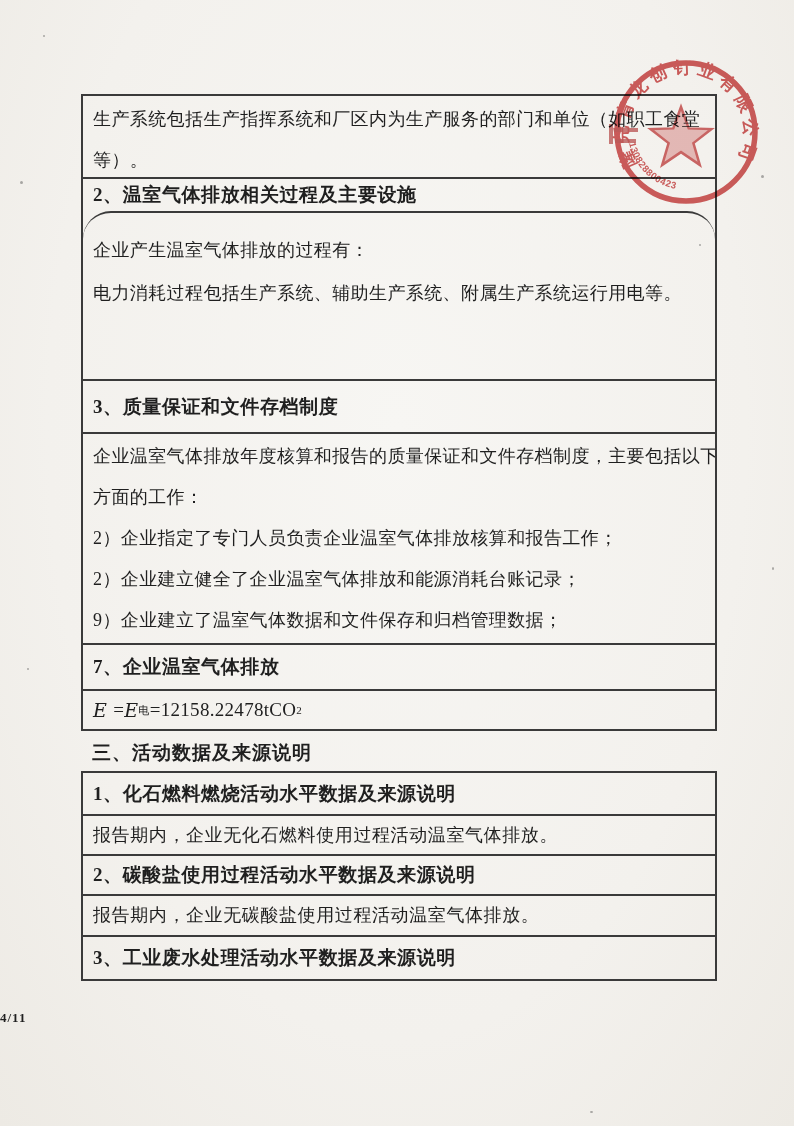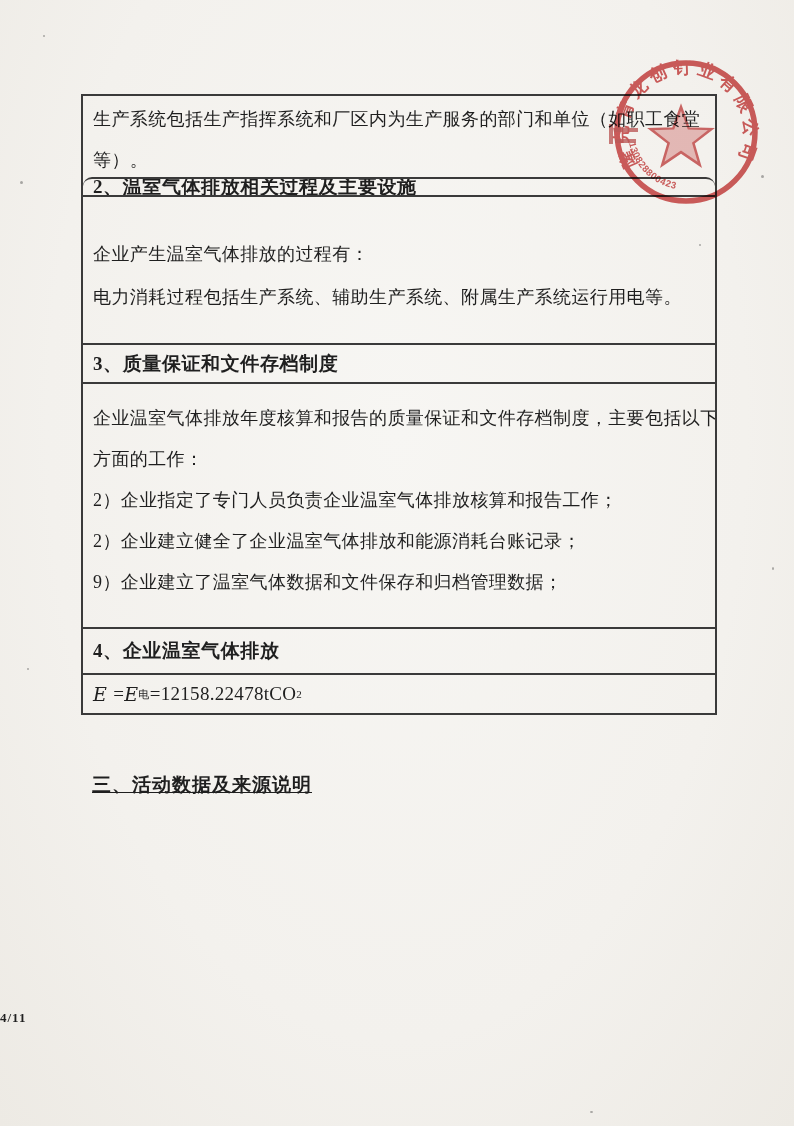--- a/index.html
+++ b/index.html
@@ -19,22 +19,22 @@
   }
   .row { box-sizing:border-box; padding:0 10px; overflow:hidden; }
   .row + .row { border-top:2px solid #3a3a3a; }
   .row p { margin:0; white-space:nowrap; }
   .body-row { font-size:18px; line-height:41px; letter-spacing:0.4px; }
   .header-row {
     display:flex; align-items:center;
     font-weight:700; font-size:19px; letter-spacing:0.6px;
   }
   .free-heading {
-    position:absolute; left:92px; top:772px;
-    font-weight:700; font-size:19px; letter-spacing:1px;text-decoration:underline;
+    position:absolute; left:92px; top:740px;
+    font-weight:700; font-size:19px; letter-spacing:1px;
   }
   .formula-row {
     display:flex; align-items:center;
     font-size:19px; letter-spacing:0.3px;
   }
   .formula-row i { font-style:italic; font-family:"DejaVu Serif","Liberation Serif",serif; }
   .formula-row .gap { margin-left:6px; }
   .formula-row sub { font-size:11px; line-height:0; }
   .footer {
     position:absolute; left:0; top:1010px; width:100%;
@@ -54,52 +54,69 @@
   <div class="speck" style="left:772px;top:567px;width:2px;height:3px;"></div>
   <div class="speck" style="left:590px;top:1111px;width:3px;height:2px;"></div>
   <div class="speck" style="left:27px;top:668px;width:2px;height:2px;"></div>
   <div class="speck" style="left:699px;top:244px;width:2px;height:2px;"></div>
 
   <div class="tbl" style="top:94px;">
     <div class="row body-row" style="height:81px;padding-top:3px;">
       <p>生产系统包括生产指挥系统和厂区内为生产服务的部门和单位（如职工食堂</p>
       <p>等）。</p>
     </div>
-    <div class="row header-row" style="height:18px;border-radius:13px;">
+    <div class="row header-row" style="height:34px;">
       <p>2、温室气体排放相关过程及主要设施</p>
     </div>
-    <div class="row body-row" style="height:148px;padding-top:36px;line-height:43px;">
+    <div class="row body-row" style="height:168px;padding-top:16px;line-height:43px;border-radius:28px;">
       <p>企业产生温室气体排放的过程有：</p>
       <p>电力消耗过程包括生产系统、辅助生产系统、附属生产系统运行用电等。</p>
     </div>
-    <div class="row header-row" style="height:39px;">
+    <div class="row header-row" style="height:53px;">
       <p>3、质量保证和文件存档制度</p>
     </div>
-    <div class="row body-row" style="height:245px;padding-top:14px;">
+    <div class="row body-row" style="height:211px;padding-top:2px;">
       <p>企业温室气体排放年度核算和报告的质量保证和文件存档制度，主要包括以下</p>
       <p>方面的工作：</p>
       <p>2）企业指定了专门人员负责企业温室气体排放核算和报告工作；</p>
       <p>2）企业建立健全了企业温室气体排放和能源消耗台账记录；</p>
       <p>9）企业建立了温室气体数据和文件保存和归档管理数据；</p>
     </div>
     <div class="row header-row" style="height:46px;">
-      <p>4、企业温室气体排放</p>
+      <p>7、企业温室气体排放</p>
     </div>
     <div class="row formula-row" style="height:40px;">
       <i>E</i>
         <span class="gap">=</span>
         <i>E</i>
         <sub>电</sub>
         <span>=12158.22478tCO</span>
         <sub>2</sub>
     </div>
   </div>
 
   <div class="free-heading">三、活动数据及来源说明</div>
 
+  <div class="tbl" style="top:771px;">
+    <div class="row header-row" style="height:41px;">
+      <p>1、化石燃料燃烧活动水平数据及来源说明</p>
+    </div>
+    <div class="row body-row header-row" style="height:40px;font-weight:400;font-size:18px;">
+      <p>报告期内，企业无化石燃料使用过程活动温室气体排放。</p>
+    </div>
+    <div class="row header-row" style="height:40px;">
+      <p>2、碳酸盐使用过程活动水平数据及来源说明</p>
+    </div>
+    <div class="row body-row header-row" style="height:41px;font-weight:400;font-size:18px;">
+      <p>报告期内，企业无碳酸盐使用过程活动温室气体排放。</p>
+    </div>
+    <div class="row header-row" style="height:44px;">
+      <p>3、工业废水处理活动水平数据及来源说明</p>
+    </div>
+  </div>
 
   <div class="footer">4/11</div>
 
   <svg class="stamp" width="168" height="168" viewBox="-84 -84 168 168">
     <g opacity="0.82">
       <circle cx="0" cy="0" r="69" fill="none" stroke="#c83c3c" stroke-width="5.5"></circle>
       <path id="arcName" d="M -48 34 A 58.8 58.8 0 1 1 48 34" fill="none"></path>
       <text font-size="17.5" font-weight="700" fill="#c83c3c" letter-spacing="2" font-family="Liberation Serif, DejaVu Serif, serif">
         <textPath href="#arcName" startOffset="2" textLength="248">隆尧青龙创钉业有限公司</textPath>
       </text>

